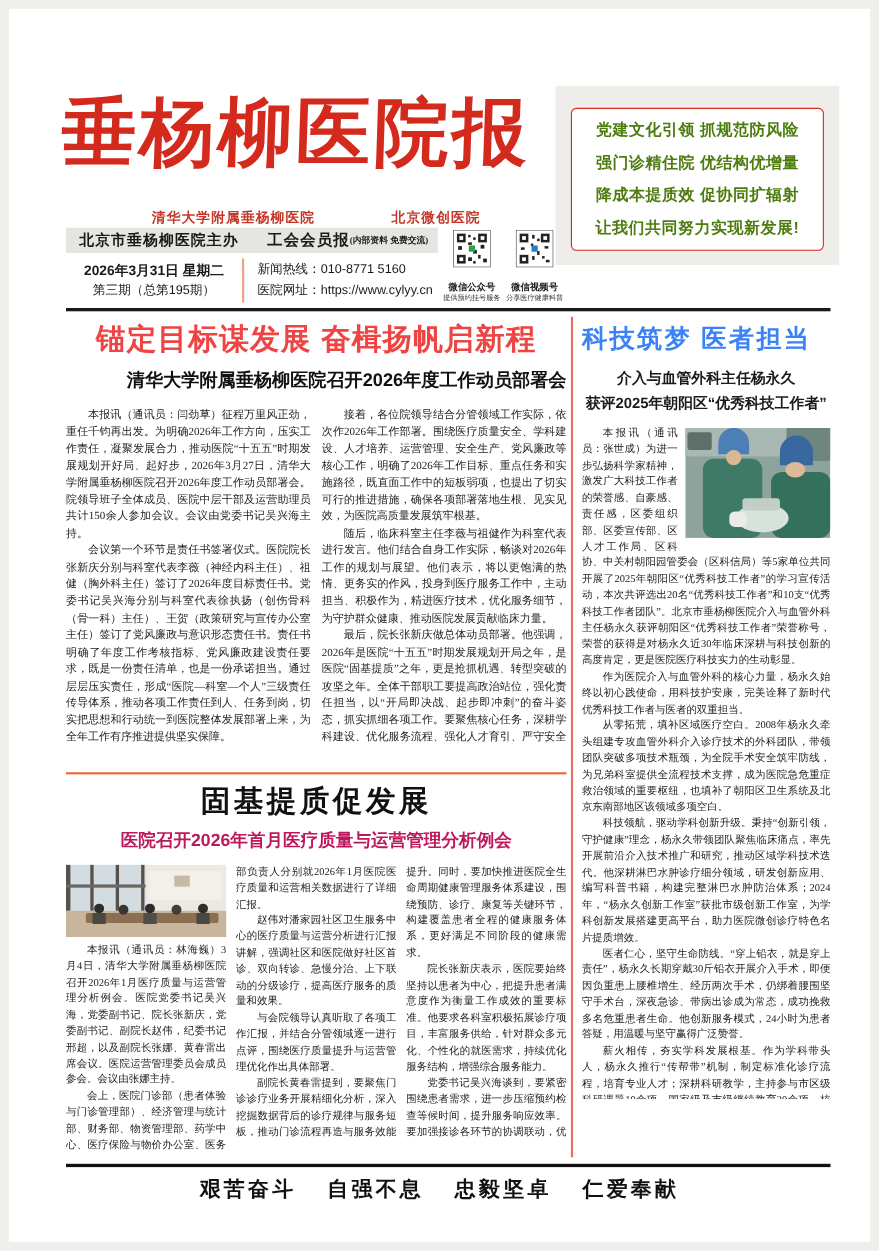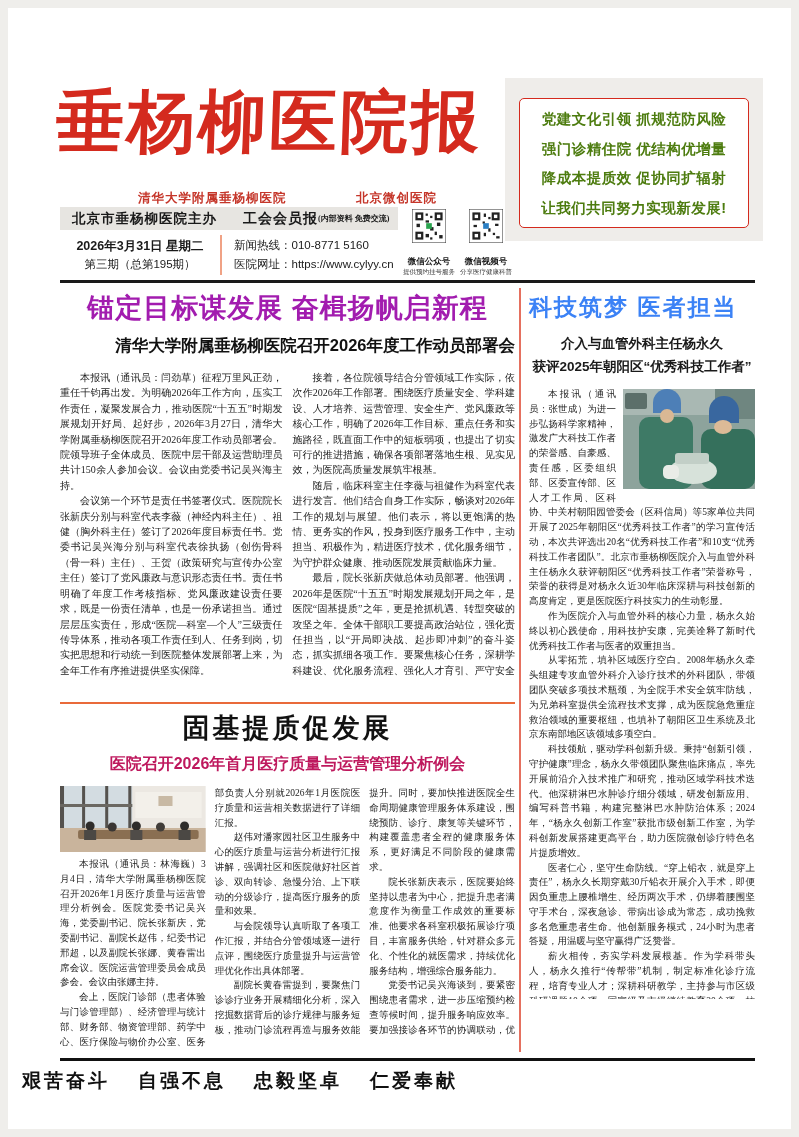--- a/index.html
+++ b/index.html
@@ -40,21 +40,21 @@
   .qr-group { width:117px; display:flex; justify-content:space-between; padding:2px 2px 0 4px; }
   .qr-item { width:54px; text-align:center; }
   .qr-item svg { width:34px; height:34px; display:block; margin:0 auto; }
   .qr-label { font-size:8.5px; font-weight:bold; line-height:11px; margin-top:13px; white-space:nowrap; }
   .qr-note { font-size:6.5px; color:#333; line-height:9px; white-space:nowrap; }
 
   .top-rule { position:absolute; left:52px; top:272px; width:695px; height:3px; background:#1a1a1a; }
 
   
   .lead-article { position:absolute; left:52px; top:282px; width:455px; }
-  .lead-headline { font-size:27px; font-weight:800; color:#a21caf; text-align:center;
+  .lead-headline { font-size:27px; font-weight:800; color:#ef4444; text-align:center;
     letter-spacing:1px; white-space:nowrap; }
   .lead-subtitle { font-size:16.5px; font-weight:700; color:#111; text-align:right;
     margin-top:9px; white-space:nowrap; }
   .body-cols { font-family:"Liberation Serif", serif; color:#1c1c1c; text-align:justify; }
   .body-cols p { text-indent:2em; }
   .lead-body { margin-top:13px; height:334px; column-count:2; column-gap:10px; column-fill:auto;
     font-size:10px; line-height:15.4px; overflow:hidden; }
 
   .section-rule { position:absolute; left:52px; top:694px; width:455px; height:2px; background:#e96a3a; }
 
@@ -72,21 +72,21 @@
   
   .feature-article { position:absolute; left:521px; top:284px; width:226px; }
   .feature-headline { font-size:23px; font-weight:800; color:#3b82f6; text-align:left; letter-spacing:2px; white-space:nowrap; }
   .feature-subtitle { font-size:13.5px; font-weight:700; text-align:center; line-height:23px; white-space:nowrap; }
   .feature-sub-wrap { margin-top:9px; }
   .feature-body { margin-top:9px; height:612px; font-size:9.5px; line-height:14.8px; overflow:hidden; }
   .surgery-photo { float:right; width:132px; height:100px; margin:2px 0 4px 7px; }
 
   
   .footer-rule { position:absolute; left:52px; top:1050px; width:695px; height:3px; background:#111; }
-  .footer-motto { position:absolute; left:0; top:1060px; width:100%; text-align:left; }
+  .footer-motto { position:absolute; left:0; top:1060px; width:100%; text-align:center; }
   .footer-motto span { font-size:19px; font-weight:800; letter-spacing:3px; margin:0 14px; color:#111; }
 </style>
 </head>
 <body>
 
 <div class="page">
 
   <div class="masthead-title">垂杨柳医院报</div>
   <div class="aff aff-left">清华大学附属垂杨柳医院</div>
   <div class="aff aff-right">北京微创医院</div>

